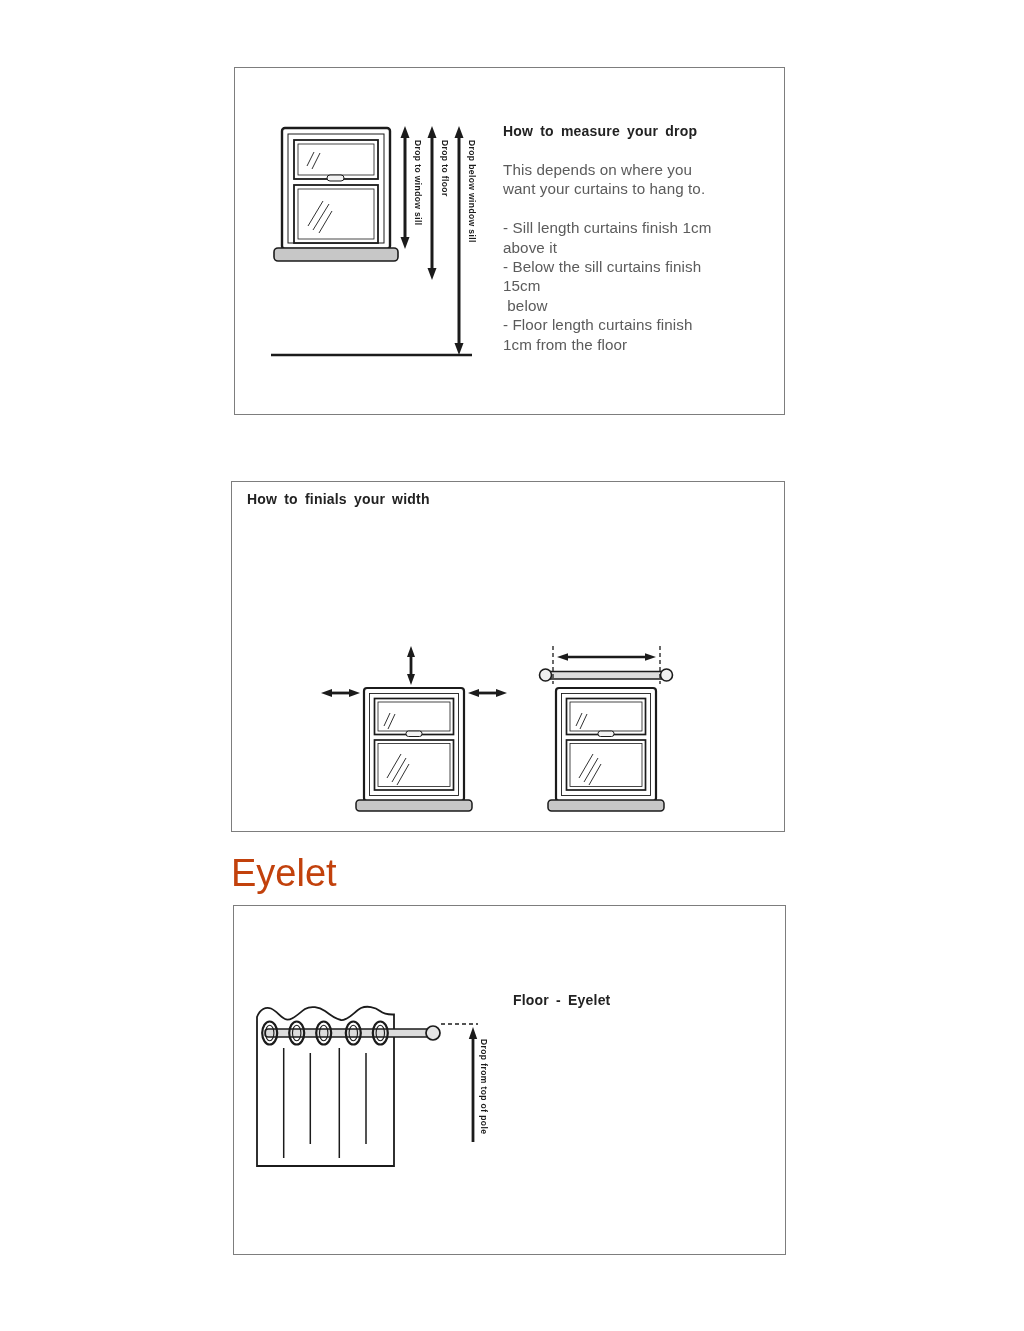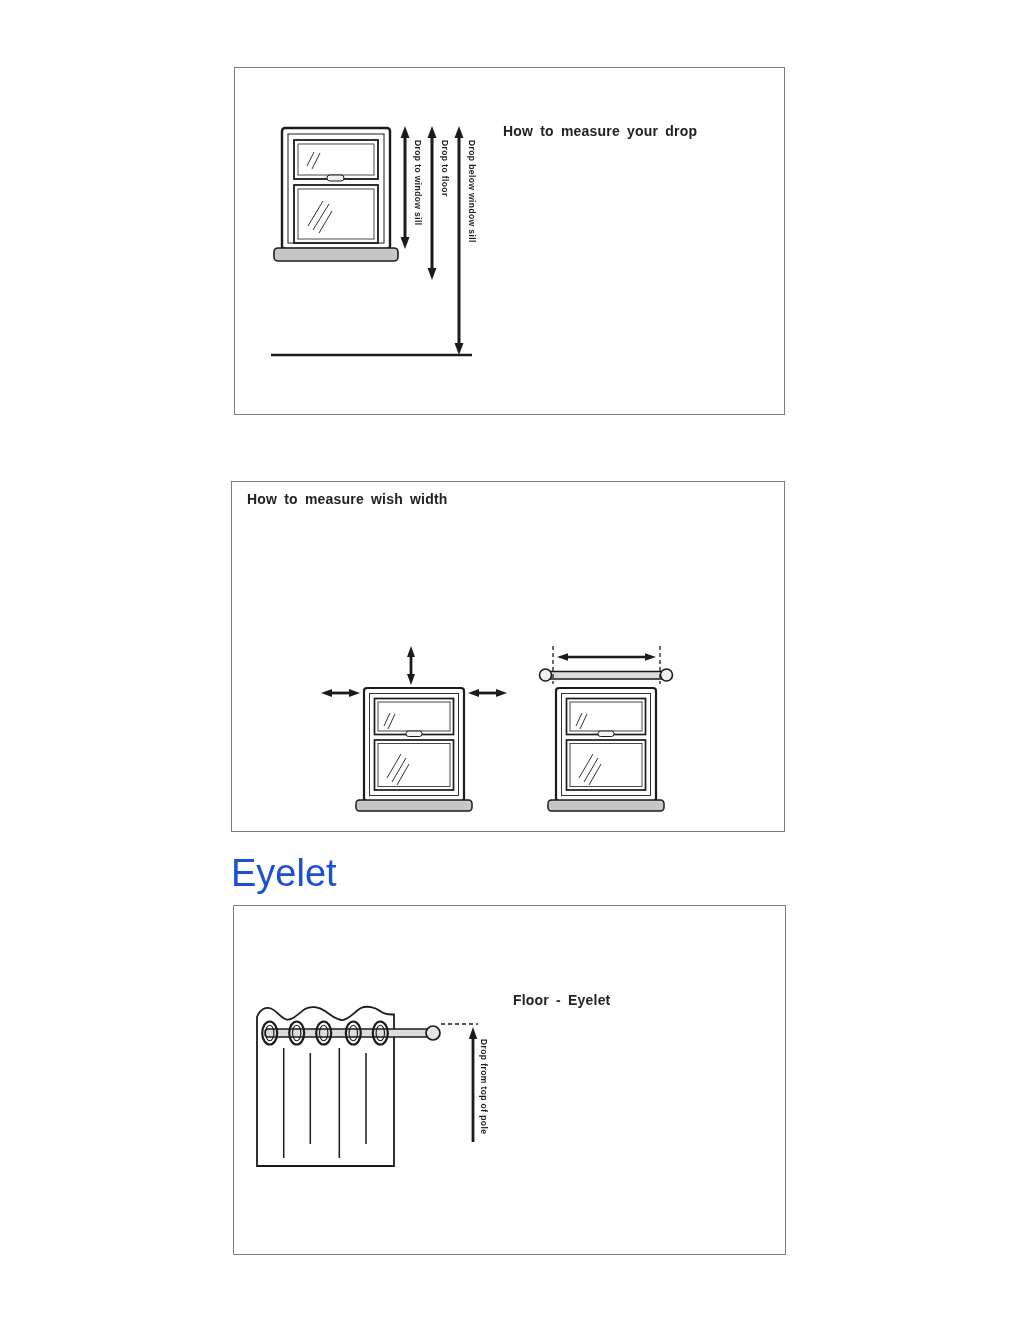--- a/index.html
+++ b/index.html
@@ -25,21 +25,21 @@
     white-space:pre-wrap; letter-spacing:0.1px;
   }
   .textcol-1 { position:absolute; left:268px; top:54px;  width:278px; }
   .textcol-1 .heading { margin-bottom:19px; }
   .textcol-2 { position:absolute; left:15px;  top:8px;   width:534px; }
   .textcol-2 .heading { margin-bottom:16px; }
   .textcol-3 { position:absolute; left:279px; top:85px;  width:268px; }
   .textcol-3 .heading { margin-bottom:19px; }
   .page-title {
     position:absolute; left:231px; top:852px;
-    font-size:38px; font-weight:400; color:#1d4ed8; line-height:42px;
+    font-size:38px; font-weight:400; color:#c2410c; line-height:42px;
   }
   .diag { position:absolute; }
   .diag-1 { left:16px; top:36px; }
   .diag-2 { left:85px; top:160px; }
   .diag-3 { left:15px; top:95px; }
   svg text.dlabel {
     font-family:"Liberation Sans","DejaVu Sans",sans-serif;
     font-size:8.5px; font-weight:700; fill:#1b1b1b; letter-spacing:0.4px;
   }
 </style>
@@ -85,27 +85,37 @@
       <polygon points="208,22 203.5,34 212.5,34"></polygon>
       <polygon points="208,251 203.5,239 212.5,239"></polygon>
     </g>
     <text class="dlabel" transform="translate(164,36) rotate(90)">Drop to window sill</text>
     <text class="dlabel" transform="translate(191,36) rotate(90)">Drop to floor</text>
     <text class="dlabel" transform="translate(218,36) rotate(90)">Drop below window sill</text>
   </svg>
 
   <div class="textcol-1">
     <div class="heading">How to measure your drop</div>
+    <div class="body-text">This depends on where you
+want your curtains to hang to.
+
+- Sill length curtains finish 1cm
+above it
+- Below the sill curtains finish
+15cm
+ below
+- Floor length curtains finish
+1cm from the floor</div>
   </div>
 </section>
 
 <section class="panel panel-2">
 
   <div class="textcol-2">
-    <div class="heading">How to measure wish width</div>
+    <div class="heading">How to finials your width</div>
   </div>
 
   <svg class="diag diag-2" width="390" height="178" viewBox="0 0 390 178">
     <defs>
       <g id="win2" stroke="#1b1b1b" fill="#ffffff">
         <rect x="0" y="0" width="100" height="113" rx="3" stroke-width="2.2"></rect>
         <rect x="5.5" y="5.5" width="89" height="102" fill="none" stroke-width="0.9"></rect>
         <rect x="10.5" y="10.5" width="79" height="36" stroke-width="1.7"></rect>
         <rect x="14" y="14" width="72" height="29" fill="none" stroke-width="0.8"></rect>
         <line x1="20" y1="38" x2="26" y2="25" stroke-width="0.9"></line>

